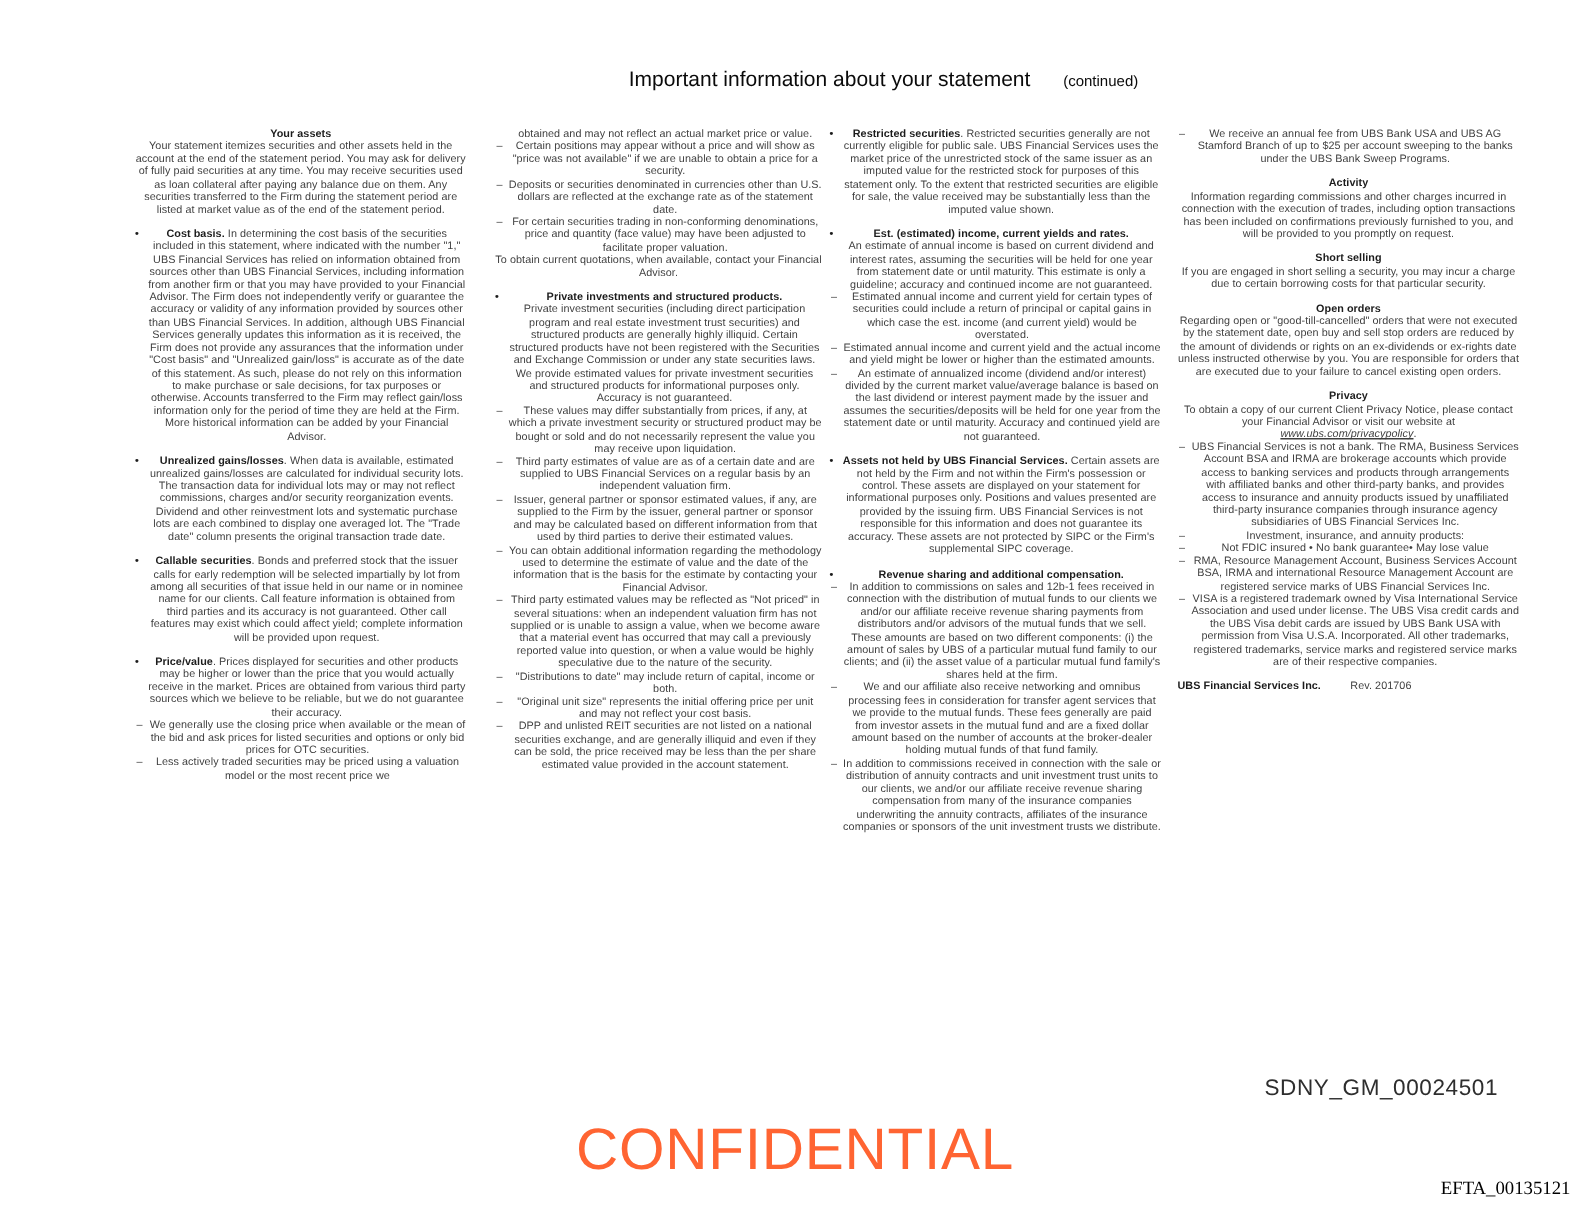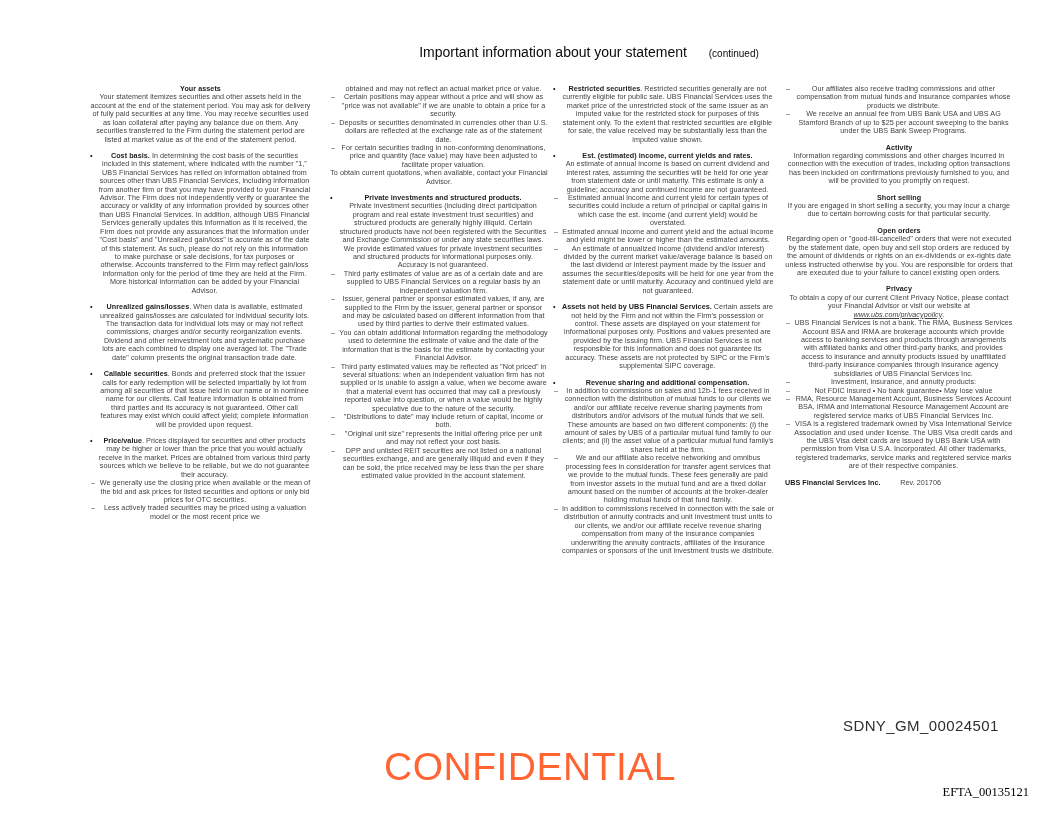--- a/index.html
+++ b/index.html
@@ -24,21 +24,21 @@
   .dash{position:relative;padding-left:9px;}
   .dash::before{content:"\2013";position:absolute;left:1px;top:0;}
   .cont{padding-left:9px;}
   .link{text-decoration:underline;font-style:italic;color:#3f3f3f;cursor:pointer;}
   .footer_row{display:flex;width:156px;justify-content:space-between;}
   .footer_row .co{font-weight:bold;color:#1c1c1c;}
   .bates{position:absolute;left:843px;top:717px;font-size:15px;color:#2e2e2e;
          letter-spacing:0.4px;}
   .watermark{position:absolute;left:384px;top:745px;font-size:39px;font-weight:400;
              letter-spacing:0.5px;}
-  .efta{position:absolute;right:27px;top:785px;font-family:"Liberation Serif","DejaVu Serif",serif;
+  .efta{position:absolute;right:9px;top:785px;font-family:"Liberation Serif","DejaVu Serif",serif;
         font-size:12.5px;color:#000;}
 </style>
 </head>
 <body>
 
 <div class="page">
   <div class="title">
     <span>Important information about your statement</span>
     <span class="cont"> </span><span class="cont">(continued)</span>
   </div>
@@ -53,20 +53,21 @@
       <div class="blk dash">We generally use the closing price when available or the mean of the bid and ask prices for listed securities and options or only bid prices for OTC securities.</div>
       <div class="blk dash">Less actively traded securities may be priced using a valuation model or the most recent price we</div>
     </div>
   <div class="col col-2">
       <div class="blk cont">obtained and may not reflect an actual market price or value.</div>
       <div class="blk dash">Certain positions may appear without a price and will show as "price was not available" if we are unable to obtain a price for a security.</div>
       <div class="blk dash">Deposits or securities denominated in currencies other than U.S. dollars are reflected at the exchange rate as of the statement date.</div>
       <div class="blk dash">For certain securities trading in non-conforming denominations, price and quantity (face value) may have been adjusted to facilitate proper valuation.</div>
       <div class="blk para">To obtain current quotations, when available, contact your Financial Advisor.</div>
       <div class="blk bullet"><span class="lead">Private investments and structured products.</span><br><span>Private investment securities (including direct participation program and real estate investment trust securities) and structured products are generally highly illiquid.  Certain structured products have not been registered with the Securities and Exchange Commission or under any state securities laws.  We provide estimated values for private investment securities and structured products for informational purposes only.  Accuracy is not guaranteed.</span></div>
+      <div class="blk dash">These values may differ substantially from prices, if any, at which a private investment security or structured product may be bought or sold and do not necessarily represent the value you may receive upon liquidation.</div>
       <div class="blk dash">Third party estimates of value are as of a certain date and are supplied to UBS Financial Services on a regular basis by an independent valuation firm.</div>
       <div class="blk dash">Issuer, general partner or sponsor estimated values, if any, are supplied to the Firm by the issuer, general partner or sponsor and may be calculated based on different information from that used by third parties to derive their estimated values.</div>
       <div class="blk dash">You can obtain additional information regarding the methodology used to determine the estimate of value and the date of the information that is the basis for the estimate by contacting your Financial Advisor.</div>
       <div class="blk dash">Third party estimated values may be reflected as "Not priced" in several situations:  when an independent valuation firm has not supplied or is unable to assign a value, when we become aware that a material event has occurred that may call a previously reported value into question, or when a value would be highly speculative due to the nature of the security.</div>
       <div class="blk dash">"Distributions to date" may include return of capital, income or both.</div>
       <div class="blk dash">"Original unit size" represents the initial offering price per unit and may not reflect your cost basis.</div>
       <div class="blk dash">DPP and unlisted REIT securities are not listed on a national securities exchange, and are generally illiquid and even if they can be sold, the price received may be less than the per share estimated value provided in the account statement.</div>
     </div>
   <div class="col col-3">
       <div class="blk bullet"><span class="lead">Restricted securities</span><span>. Restricted securities generally are not currently eligible for public sale.  UBS Financial Services uses the market price of the unrestricted stock of the same issuer as an imputed value for the restricted stock for purposes of this statement only. To the extent that restricted securities are eligible for sale, the value received may be substantially less than the imputed value shown.</span></div>
@@ -74,21 +75,20 @@
       <div class="blk dash">Estimated annual income and current yield for certain types of securities could include a return of principal or capital gains in which case the est. income (and current yield) would be overstated.</div>
       <div class="blk dash">Estimated annual income and current yield and the actual income and yield might be lower or higher than the estimated amounts.</div>
       <div class="blk dash">An estimate of annualized income (dividend and/or interest) divided by the current market value/average balance is based on the last dividend or interest payment made by the issuer and assumes the securities/deposits will be held for one year from the statement date or until maturity. Accuracy and continued yield are not guaranteed.</div>
       <div class="blk bullet"><span class="lead">Assets not held by UBS Financial Services.</span><span>  Certain assets are not held by the Firm and not within the Firm's possession or control.  These assets are displayed on your statement for informational purposes only.   Positions and values presented are provided by the issuing firm.  UBS Financial Services is not responsible for this information and does not guarantee its accuracy.  These assets are not protected by SIPC or the Firm's supplemental SIPC coverage.</span></div>
       <div class="blk bullet"><span class="lead">Revenue sharing and additional compensation.</span></div>
       <div class="blk dash">In addition to commissions on sales and 12b-1 fees received in connection with the distribution of mutual funds to our clients we and/or our affiliate receive revenue sharing payments from distributors and/or advisors of the mutual funds that we sell. These amounts are based on two different components:  (i) the amount of sales by UBS of a particular mutual fund family to our clients; and (ii) the asset value of a particular mutual fund family's shares held at the firm.</div>
       <div class="blk dash">We and our affiliate also receive networking and omnibus processing fees in consideration for transfer agent services that we provide to the mutual funds. These fees generally are paid from investor assets in the mutual fund and are a fixed dollar amount based on the number of accounts at the broker-dealer holding mutual funds of that fund family.</div>
       <div class="blk dash">In addition to commissions received in connection with the sale or distribution of annuity contracts and unit investment trust units to our clients, we and/or our affiliate receive revenue sharing compensation from many of the insurance companies underwriting the annuity contracts, affiliates of the insurance companies or sponsors of the unit investment trusts we distribute.</div>
     </div>
   <div class="col col-4">
-      <div class="blk dash">Our affiliates also receive trading commissions and other compensation from mutual funds and insurance companies whose products we distribute.</div>
       <div class="blk dash">We receive an annual fee from UBS Bank USA and UBS AG Stamford Branch of up to $25 per account sweeping to the banks under the UBS Bank Sweep Programs.</div>
       <div class="blk h">Activity</div>
       <div class="blk para">Information regarding commissions and other charges incurred in connection with the execution of trades, including option transactions has been included on confirmations previously furnished to you, and will be provided to you promptly on request.</div>
       <div class="blk h">Short selling</div>
       <div class="blk para">If you are engaged in short selling a security, you may incur a charge due to certain borrowing costs for that particular security.</div>
       <div class="blk h">Open orders</div>
       <div class="blk para">Regarding open or "good-till-cancelled" orders that were not executed by the statement date, open buy and sell stop orders are reduced by the amount of dividends or rights on an ex-dividends or ex-rights date unless instructed otherwise by you. You are responsible for orders that are executed due to your failure to cancel existing open orders.</div>
       <div class="blk h">Privacy</div>
       <div class="blk para"><span>To obtain a copy of our current Client Privacy Notice, please contact your Financial Advisor or visit our website at </span><span class="link">www.ubs.com/privacypolicy</span><span>.</span></div>
       <div class="blk dash">UBS Financial Services is not a bank. The RMA, Business Services Account BSA and IRMA are brokerage accounts which provide access to banking services and products through arrangements with affiliated banks and other third-party banks, and provides access to insurance and annuity products issued by unaffiliated third-party insurance companies through insurance agency subsidiaries of UBS Financial Services Inc.</div>

